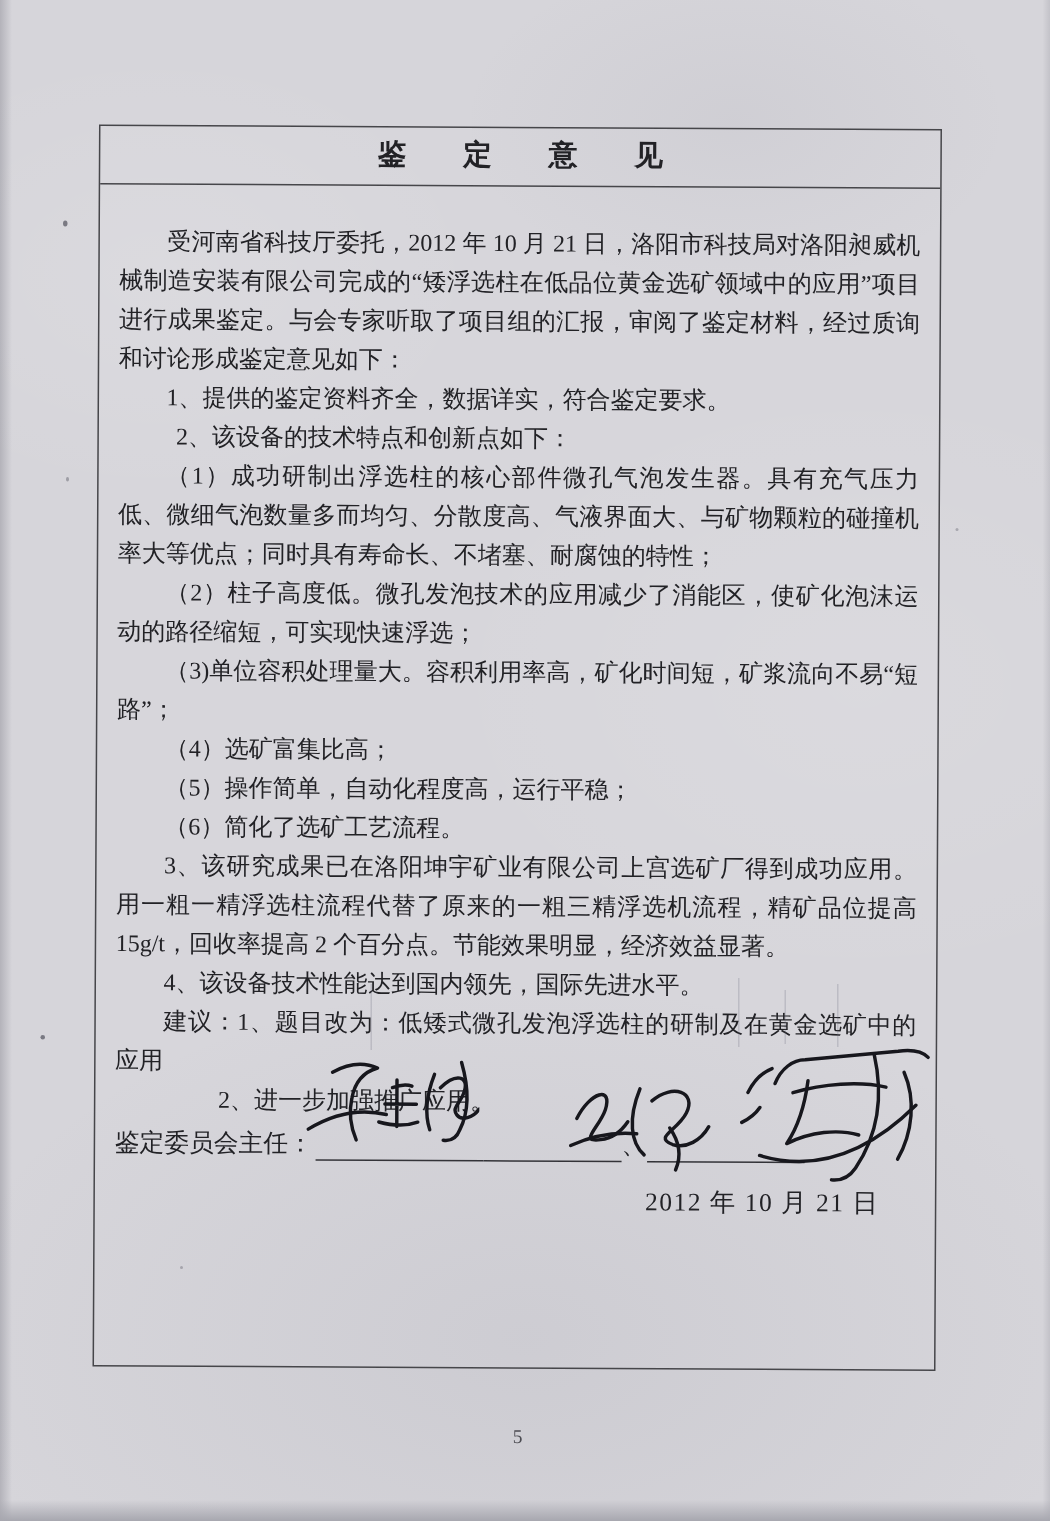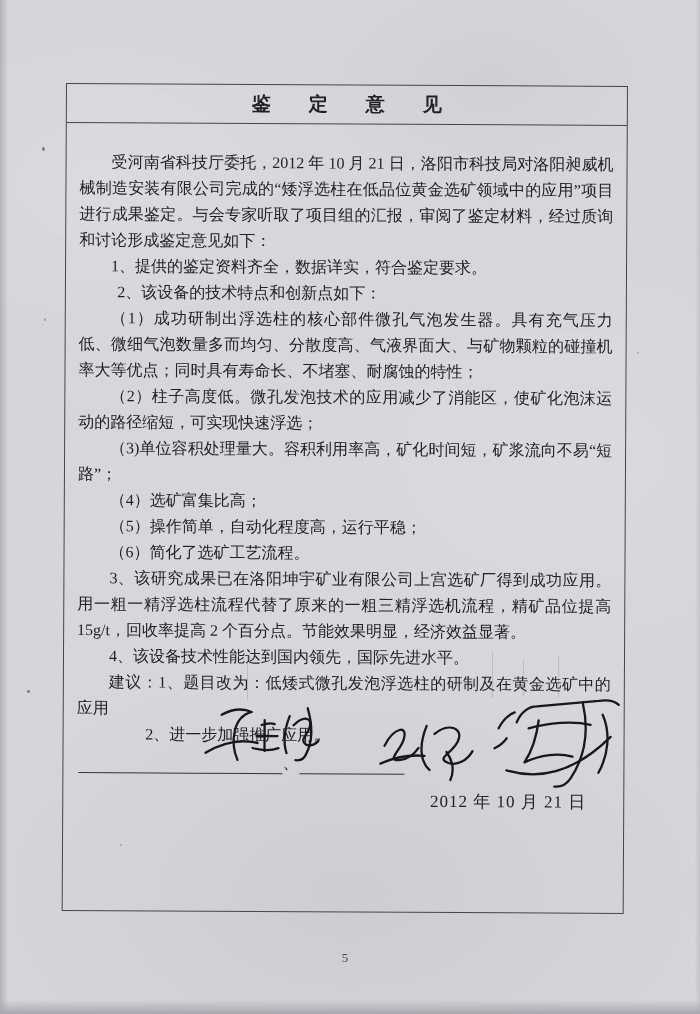--- a/index.html
+++ b/index.html
@@ -96,20 +96,21 @@
         <div class="para" style="text-indent: 2em;">（4）选矿富集比高；</div>
         <div class="para" style="text-indent: 2em;">（5）操作简单，自动化程度高，运行平稳；</div>
         <div class="para" style="text-indent: 2em;">（6）简化了选矿工艺流程。</div>
         <div class="para" style="text-indent: 2em;">3、该研究成果已在洛阳坤宇矿业有限公司上宫选矿厂得到成功应用。用一粗一精浮选柱流程代替了原来的一粗三精浮选机流程，精矿品位提高15g/t，回收率提高 2 个百分点。节能效果明显，经济效益显著。</div>
         <div class="para" style="text-indent: 2em;">4、该设备技术性能达到国内领先，国际先进水平。</div>
         <div class="para" style="text-indent: 2em;">建议：1、题目改为：低矮式微孔发泡浮选柱的研制及在黄金选矿中的应用</div>
         <div class="para" style="text-indent: 4.3em;">2、进一步加强推广应用。</div>
       </div>
 
     <div class="sign-row">
+      <span>鉴定委员会主任：</span>
       <span class="sig-line l1"></span>
       <span class="sig-line l2"></span>
       <span>、</span>
       <span class="sig-line l3"></span>
     </div>
 
     <svg class="sig-svg sig-chairman" width="118" height="74" viewBox="0 0 118 74">
       <path d="M20,16 q16,-9 30,-3 q-14,4 -17,20 q-3,14 3,28"></path>
       <path d="M4,54 q26,-16 52,-10"></path>
       <path d="M60,26 q8,-3 13,-1 M55,37 h21 M51,49 q15,4 26,0 M63,21 v31"></path>

